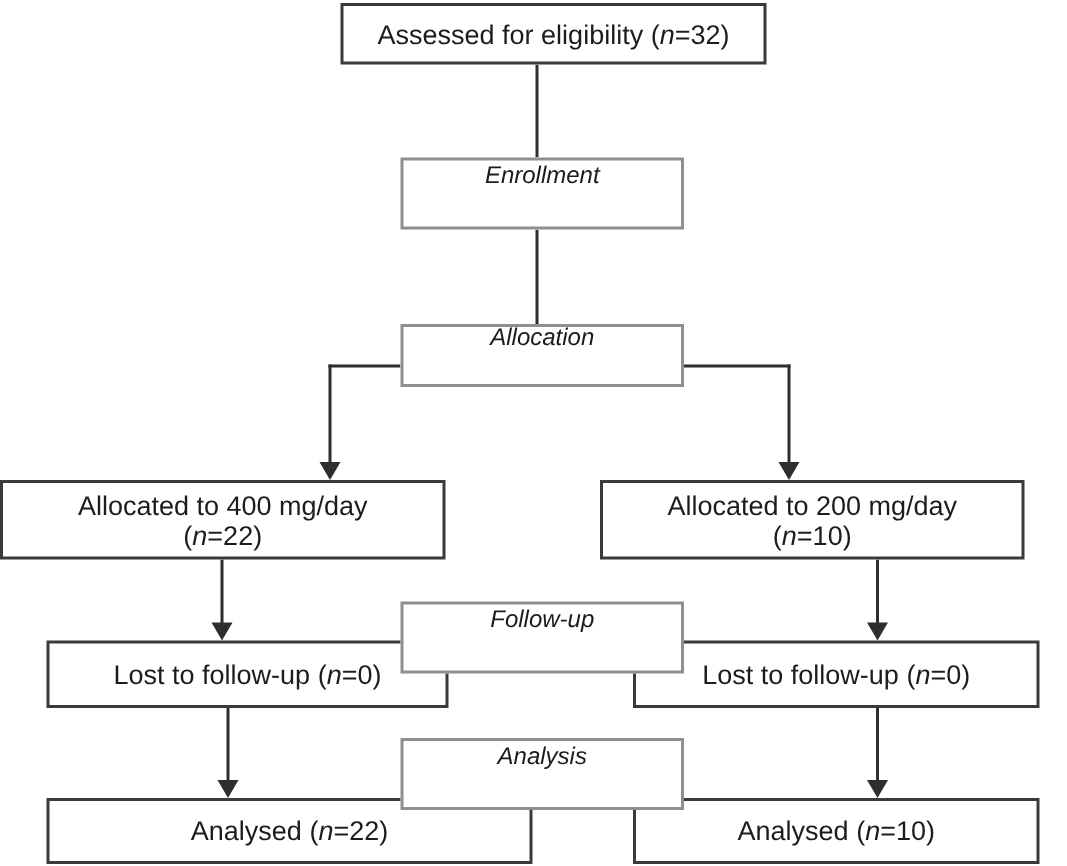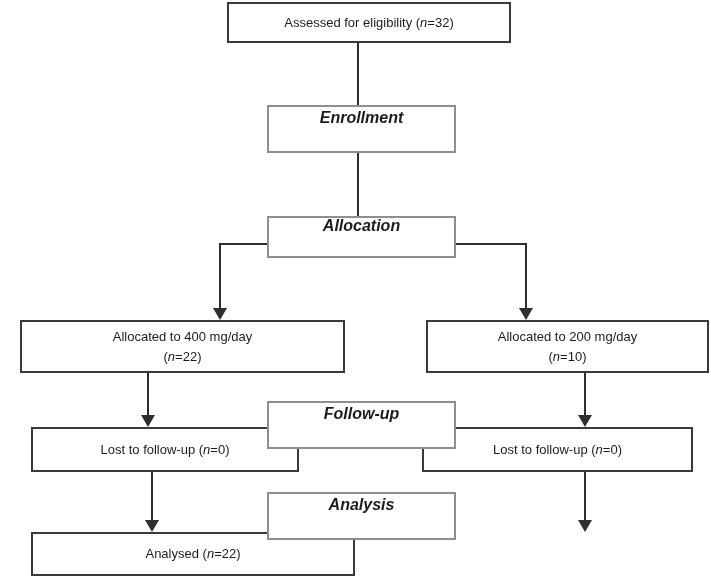--- a/index.html
+++ b/index.html
@@ -11,26 +11,26 @@
   }
   html,body{margin:0;padding:0;background:var(--background);}
   .canvas{
     position:relative;width:711px;height:577px;background:var(--background);
     font-family:"Liberation Sans","DejaVu Sans",sans-serif;color:var(--text);
     overflow:hidden;
   }
   .box{
     position:absolute;box-sizing:border-box;background:#ffffff;
     display:flex;flex-direction:column;align-items:center;justify-content:center;
-    text-align:center;font-size:13px;line-height:20px;
+    text-align:center;font-size:18px;line-height:20px;
   }
   .box.dark{border:2px solid var(--box-border-dark);z-index:1;}
   .box.gray{
     border:2px solid var(--box-border-gray);z-index:3;
-    font-weight:bold;font-style:italic;font-size:16px;padding-bottom:22px;
+    font-weight:normal;font-style:italic;font-size:16px;padding-bottom:22px;
   }
   .line{position:absolute;background:var(--line);z-index:0;}
   .arrowhead{
     position:absolute;width:0;height:0;z-index:2;
     border-left:7px solid transparent;border-right:7px solid transparent;
     border-top:12px solid var(--line);
   }
   i{font-style:italic;}
 </style>
 </head>
@@ -66,26 +66,26 @@
   </div>
 
   <div class="box gray" style="left:267px;top:105px;width:189px;height:48px">
     <div>Enrollment</div>
   </div>
 
   <div class="box gray" style="left:267px;top:216px;width:189px;height:42px">
     <div>Allocation</div>
   </div>
 
-  <div class="box dark" style="left:20px;top:320px;width:325px;height:53px">
+  <div class="box dark" style="left:0;top:320px;width:297px;height:53px">
     <div>Allocated to 400 mg/day</div>
     <div><span>(</span><i>n</i><span>=22)</span></div>
   </div>
 
-  <div class="box dark" style="left:426px;top:320px;width:283px;height:53px">
+  <div class="box dark" style="left:400px;top:320px;width:283px;height:53px">
     <div>Allocated to 200 mg/day</div>
     <div><span>(</span><i>n</i><span>=10)</span></div>
   </div>
 
   <div class="box dark" style="left:31px;top:427px;width:268px;height:45px">
     <div><span>Lost to follow-up (</span><i>n</i><span>=0)</span></div>
   </div>
 
   <div class="box dark" style="left:422px;top:427px;width:271px;height:45px">
     <div><span>Lost to follow-up (</span><i>n</i><span>=0)</span></div>
@@ -96,14 +96,17 @@
   </div>
 
   <div class="box gray" style="left:267px;top:492px;width:189px;height:48px">
     <div>Analysis</div>
   </div>
 
   <div class="box dark" style="left:31px;top:532px;width:324px;height:44px">
     <div><span>Analysed (</span><i>n</i><span>=22)</span></div>
   </div>
 
+  <div class="box dark" style="left:422px;top:532px;width:271px;height:44px">
+    <div><span>Analysed (</span><i>n</i><span>=10)</span></div>
+  </div>
 
 </div>
 
 </body></html>

